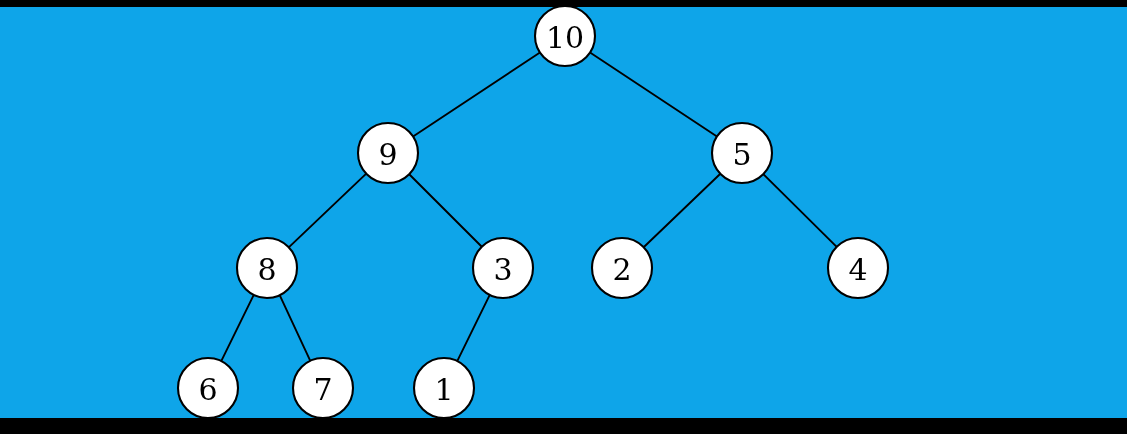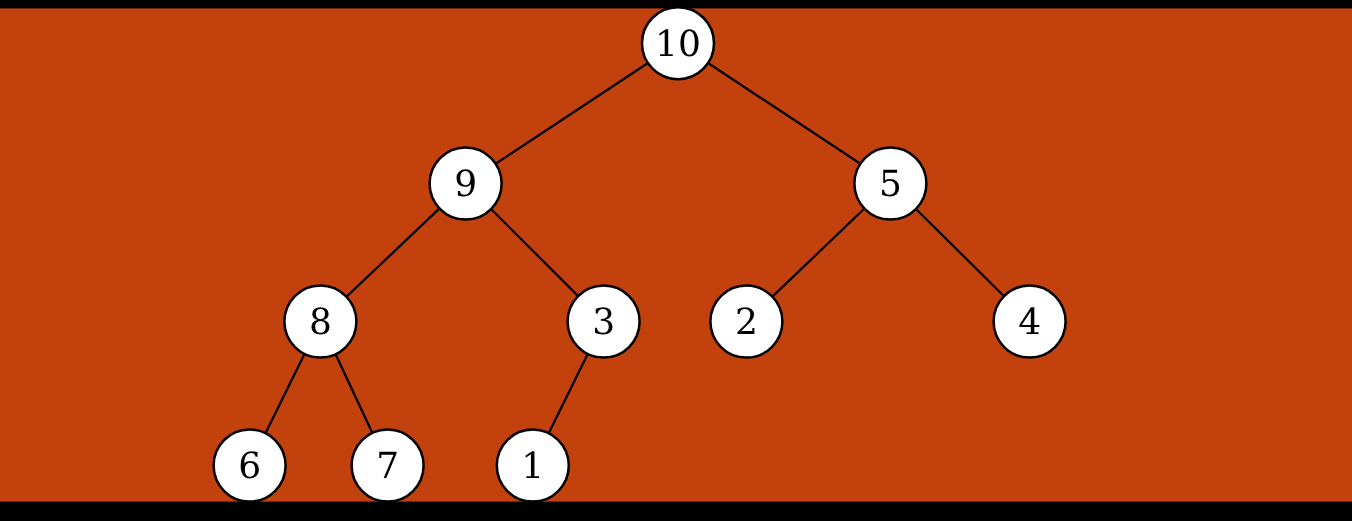--- a/index.html
+++ b/index.html
@@ -56,21 +56,21 @@
     font-size: 30px;
     fill: #000000;
     text-anchor: middle;
     dominant-baseline: central;
     user-select: none;
   }
 </style>
 </head>
 <body>
 
-<div id="canvas" style="background: #c2410c;">
+<div id="canvas" style="background: #0ea5e9;">
 
   <div class="band" id="band-top" style="background: rgb(0, 0, 0);"></div>
 
   <svg id="tree-svg" viewBox="0 0 1127 434" xmlns="http://www.w3.org/2000/svg">
     <g id="edges-group">
         <line x1="539.97" y1="52.54" x2="413.03" y2="136.46" class="edge-line" stroke="#000000"></line>
         <line x1="590.03" y1="52.54" x2="716.97" y2="136.46" class="edge-line" stroke="#000000"></line>
         <line x1="366.25" y1="173.67" x2="288.75" y2="247.33" class="edge-line" stroke="#000000"></line>
         <line x1="409.21" y1="174.21" x2="481.79" y2="246.79" class="edge-line" stroke="#000000"></line>
         <line x1="720.34" y1="173.76" x2="643.66" y2="247.24" class="edge-line" stroke="#000000"></line>

